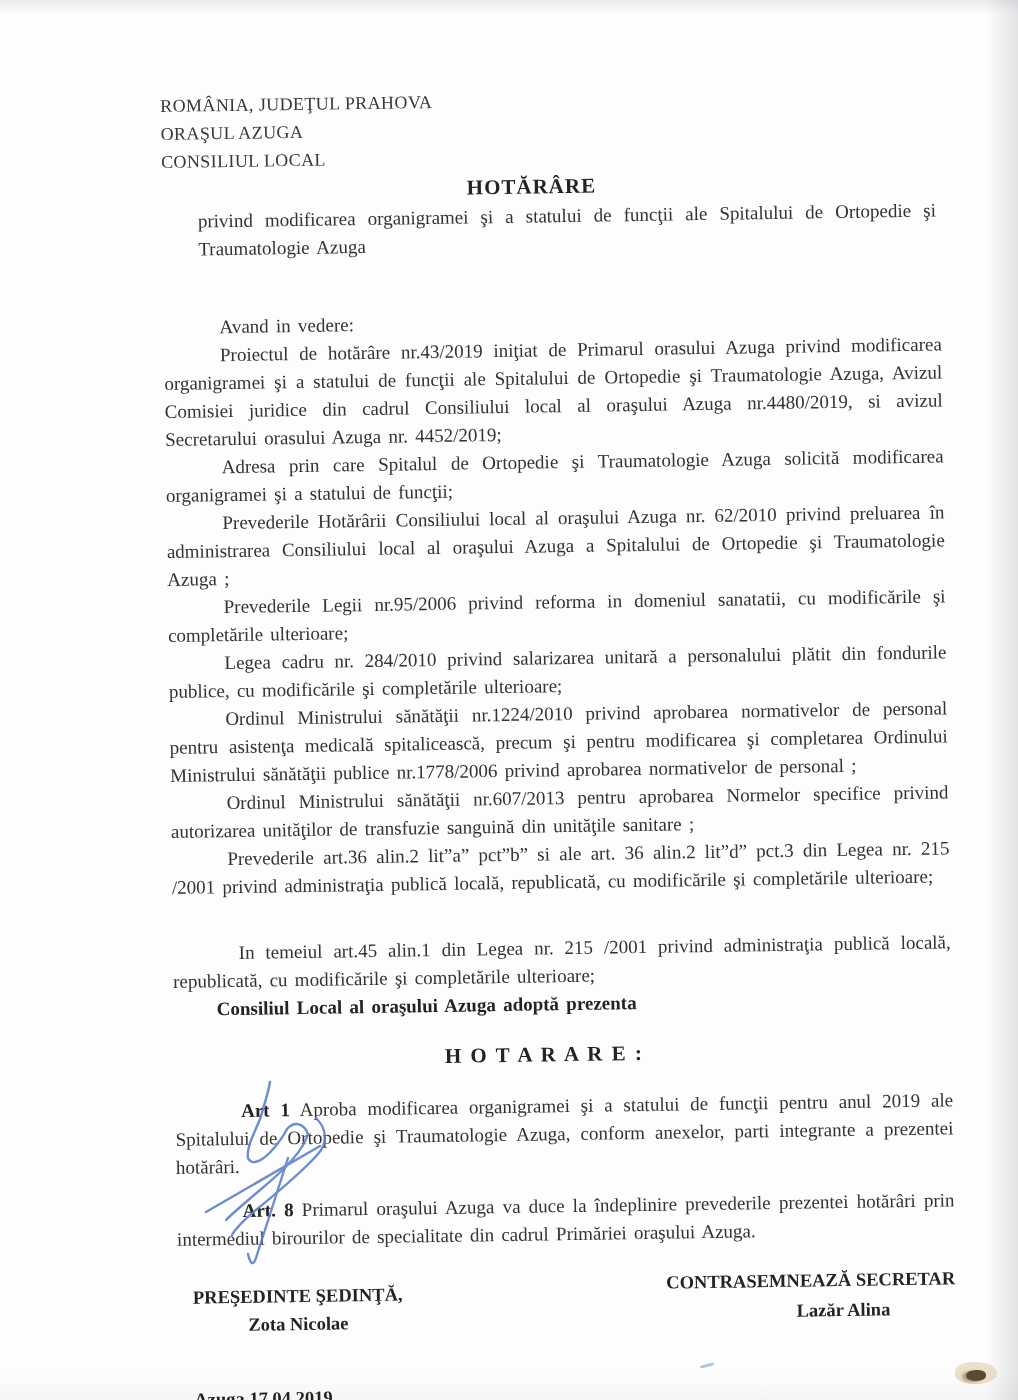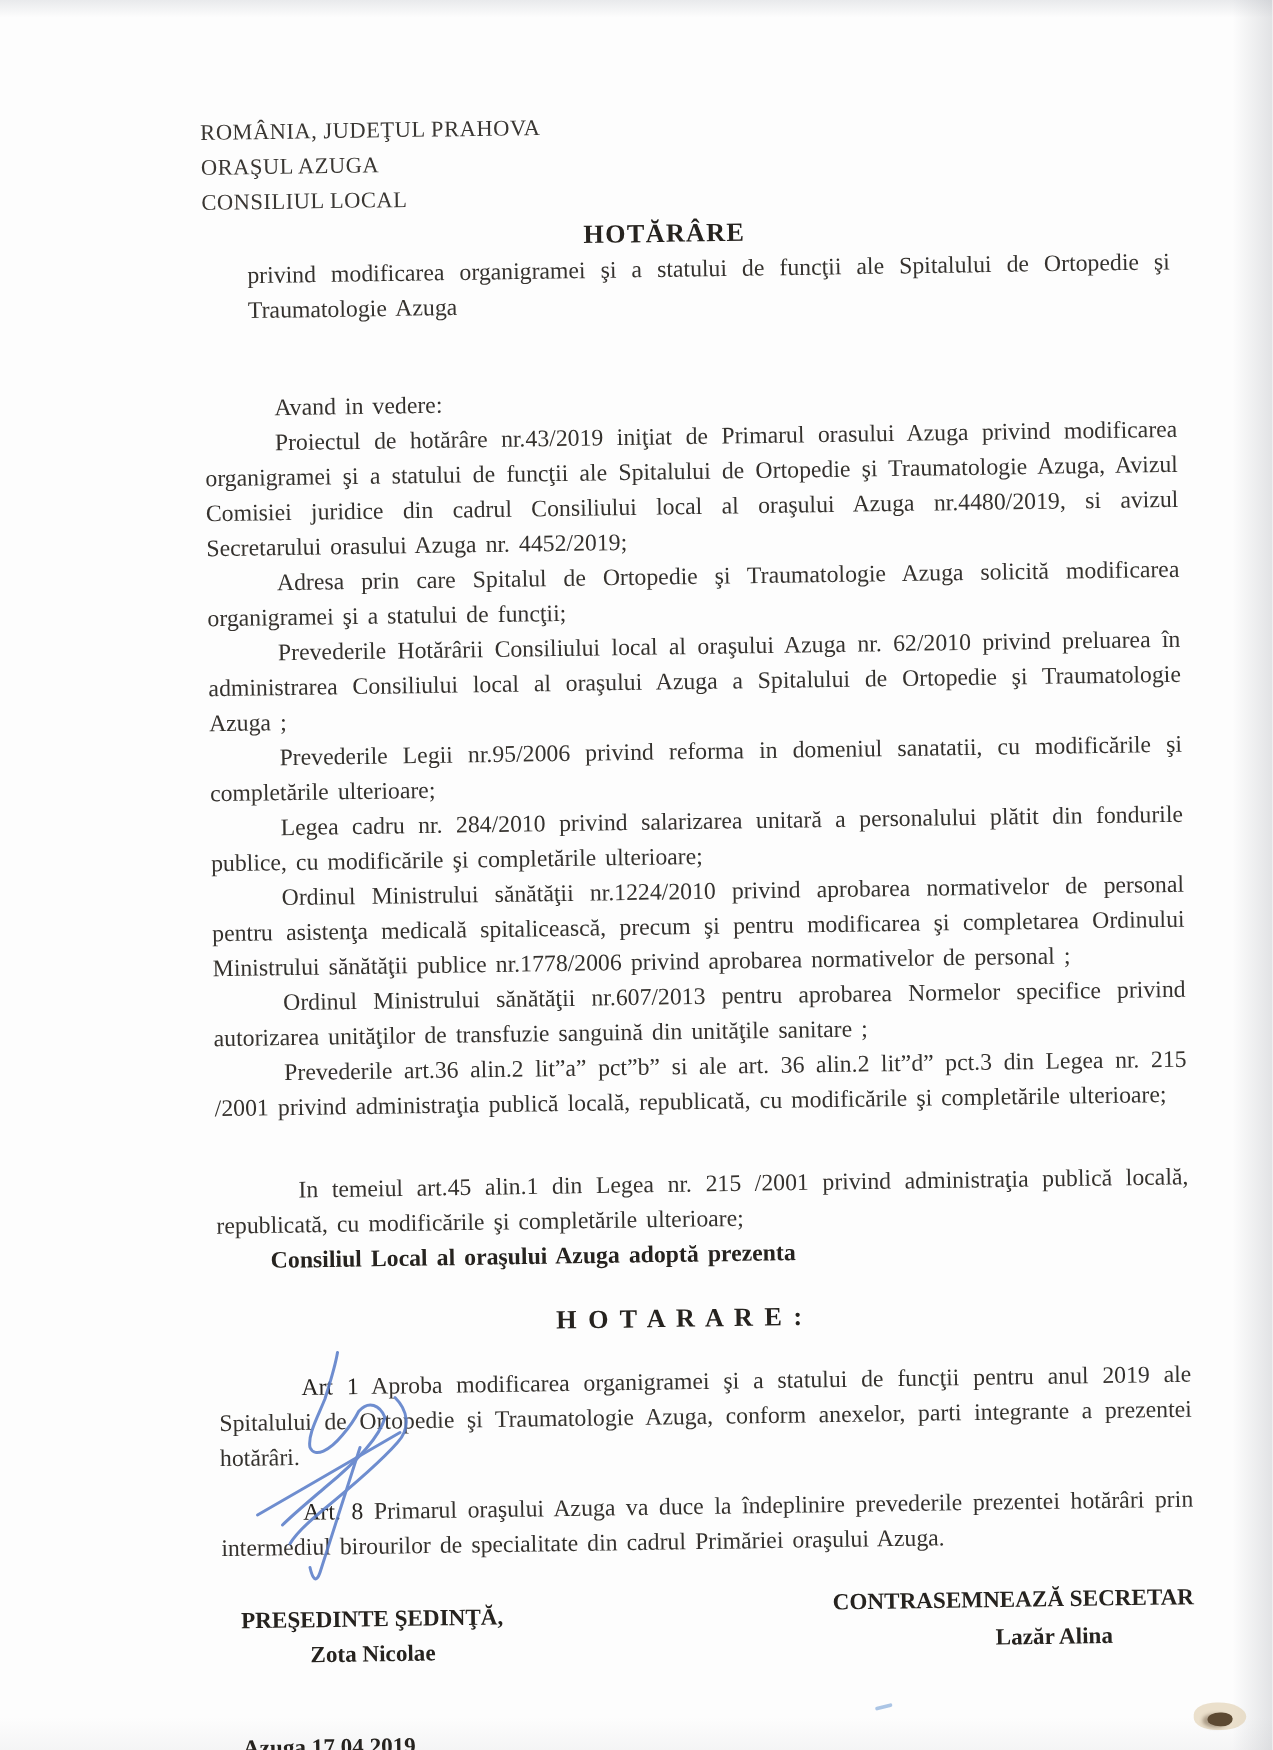--- a/index.html
+++ b/index.html
@@ -39,21 +39,21 @@
   .temeiul{margin-top:38px;text-indent:66px;}
   .adopt-line{
     margin:0 0 0 43px;font-weight:bold;color:#26231f;text-indent:0;
   }
   .decision-heading{
     margin:22px 0 0 0;width:740px;text-align:center;
     font-weight:bold;font-size:21px;letter-spacing:2px;color:#26231f;
   }
   .article{margin-top:24px;text-indent:66px;}
   .article + .article{margin-top:16px;}
-  .art-label{font-weight:normal;color:#26231f;}
+  .art-label{font-weight:bold;color:#26231f;}
   .sig-row{
     display:flex;justify-content:flex-start;margin-top:30px;position:relative;
   }
   .sig-left{width:330px;margin-left:15px;}
   .sig-left .role{font-weight:bold;font-size:18.5px;color:#26231f;margin:0;}
   .sig-left .name{font-weight:bold;font-size:18.5px;color:#26231f;margin:0 0 0 55px;}
   .sig-left .place{font-weight:bold;font-size:18.5px;color:#26231f;margin:46px 0 0 0;}
   .sig-right{width:300px;margin-left:155px;margin-top:-8px;}
   .sig-right .role{font-weight:bold;font-size:18.5px;color:#26231f;margin:0;}
   .sig-right .name{font-weight:bold;font-size:18.5px;color:#26231f;margin:2px 0 0 130px;}

